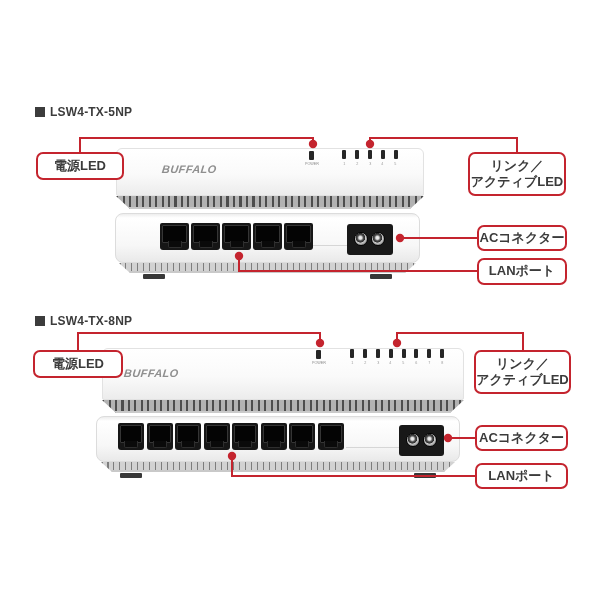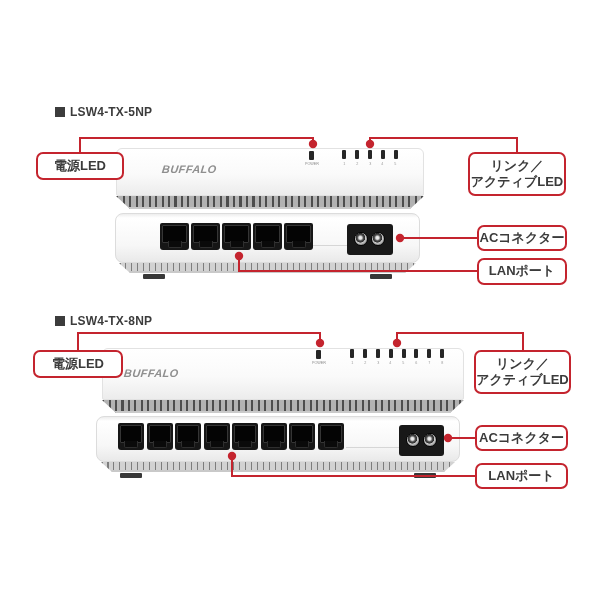--- a/index.html
+++ b/index.html
@@ -4,21 +4,21 @@
 <style>
   html,body{margin:0;padding:0;}
   body{
     width:600px;height:600px;position:relative;background:#ffffff;
     font-family:"Liberation Sans","DejaVu Sans",sans-serif;
     color:#3b3b3b;overflow:hidden;
   }
   .abs{position:absolute;}
   
   .sec-header{position:absolute;display:flex;align-items:center;gap:5px;
-    font-size:12px;font-weight:700;color:#3c3c3c;letter-spacing:.2px;margin-left:20px;}
+    font-size:12px;font-weight:700;color:#3c3c3c;letter-spacing:.2px;}
   .bullet{width:10px;height:10px;background:#3c3c3c;display:inline-block;flex:none;}
   
   .dev-top{position:absolute;}
   .dev-face{position:absolute;left:0;top:0;width:100%;
     background:linear-gradient(180deg,#ffffff 0%,#fafafa 55%,#ececec 100%);
     border:1px solid #e2e2e2;border-radius:6px 6px 2px 2px;box-sizing:border-box;
     box-shadow:inset 0 1px 0 #fff;}
   .vent{position:absolute;
     background:repeating-linear-gradient(90deg,#4d4d4d 0px,#4d4d4d 2px,#b2b2b2 2px,#b2b2b2 6.5px);
     clip-path:polygon(0 0,100% 0,calc(100% - 14px) 100%,14px 100%);}

